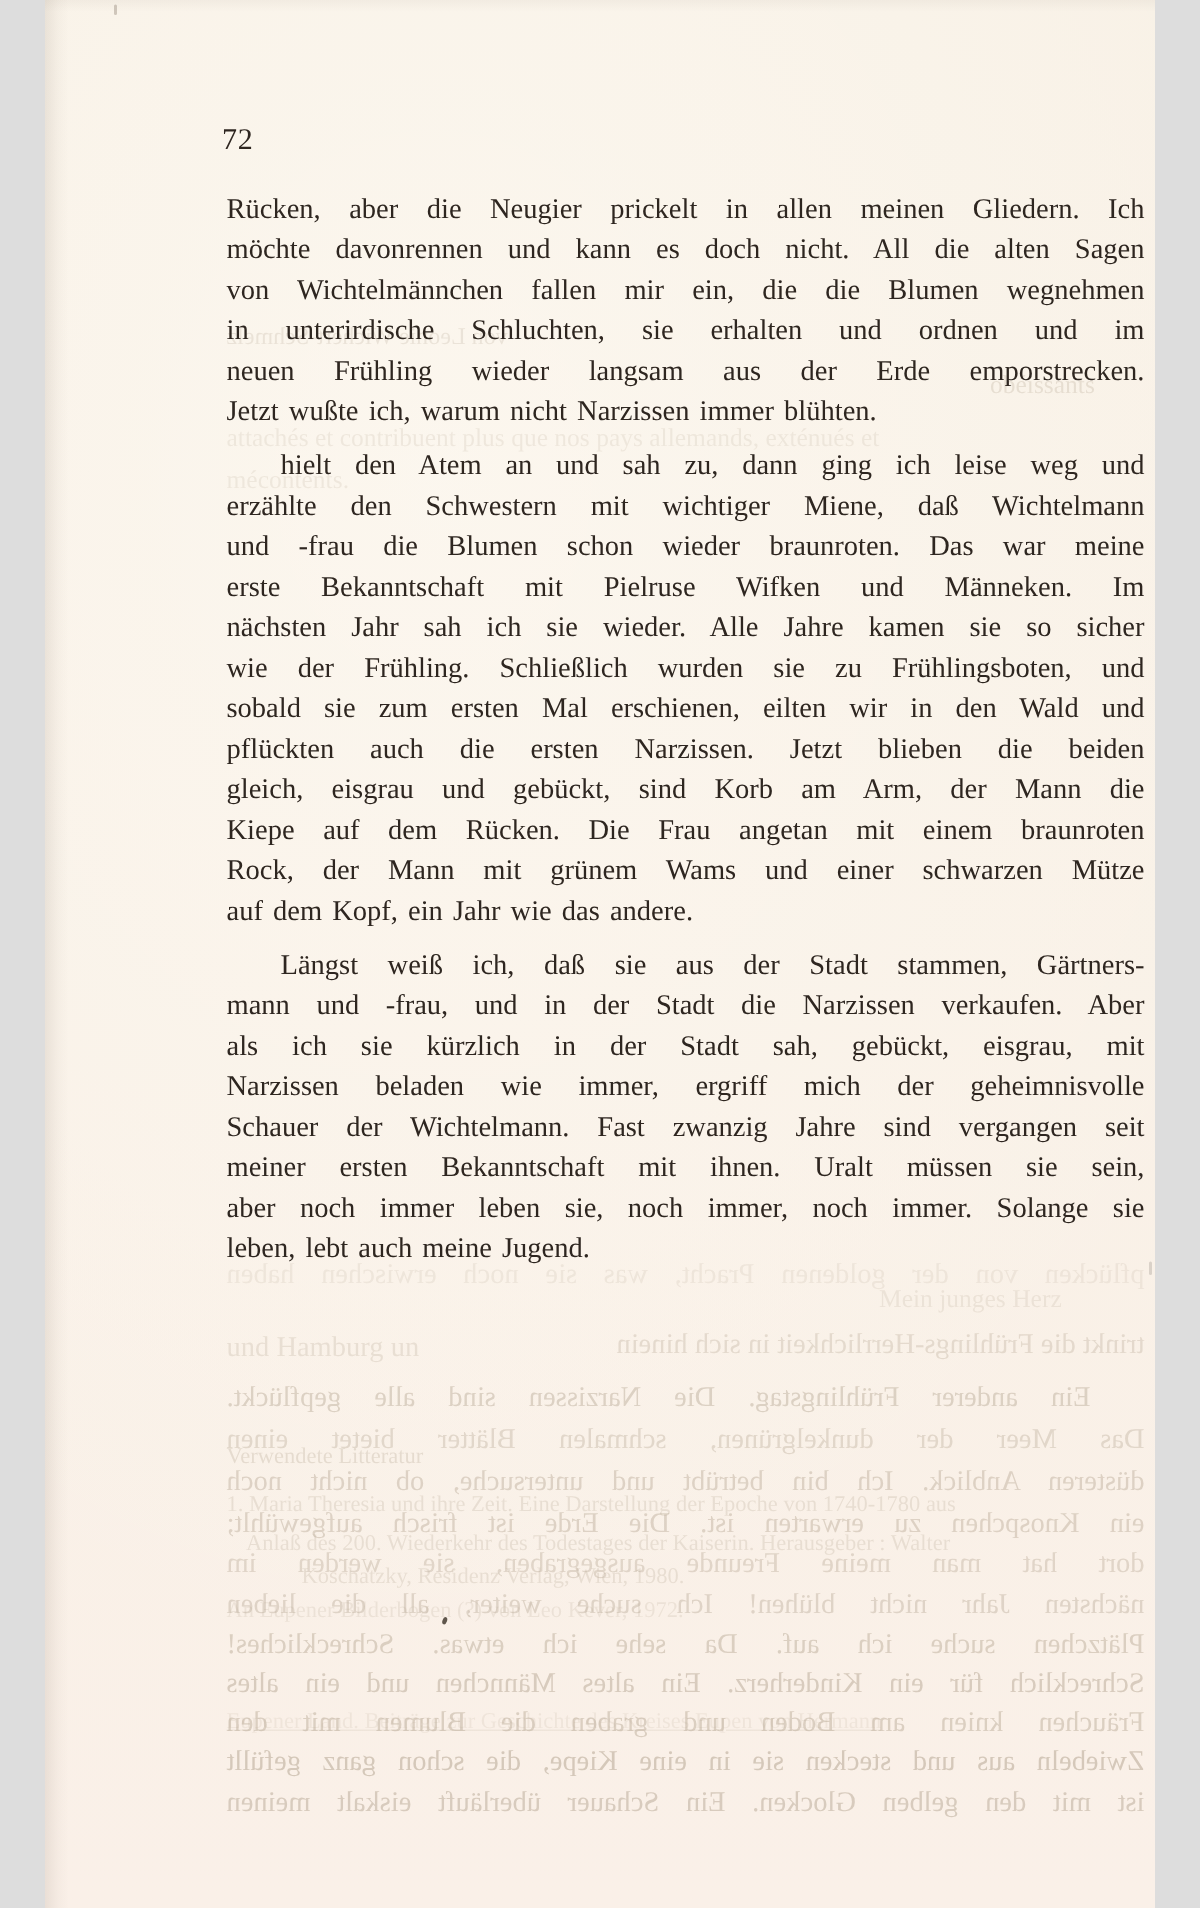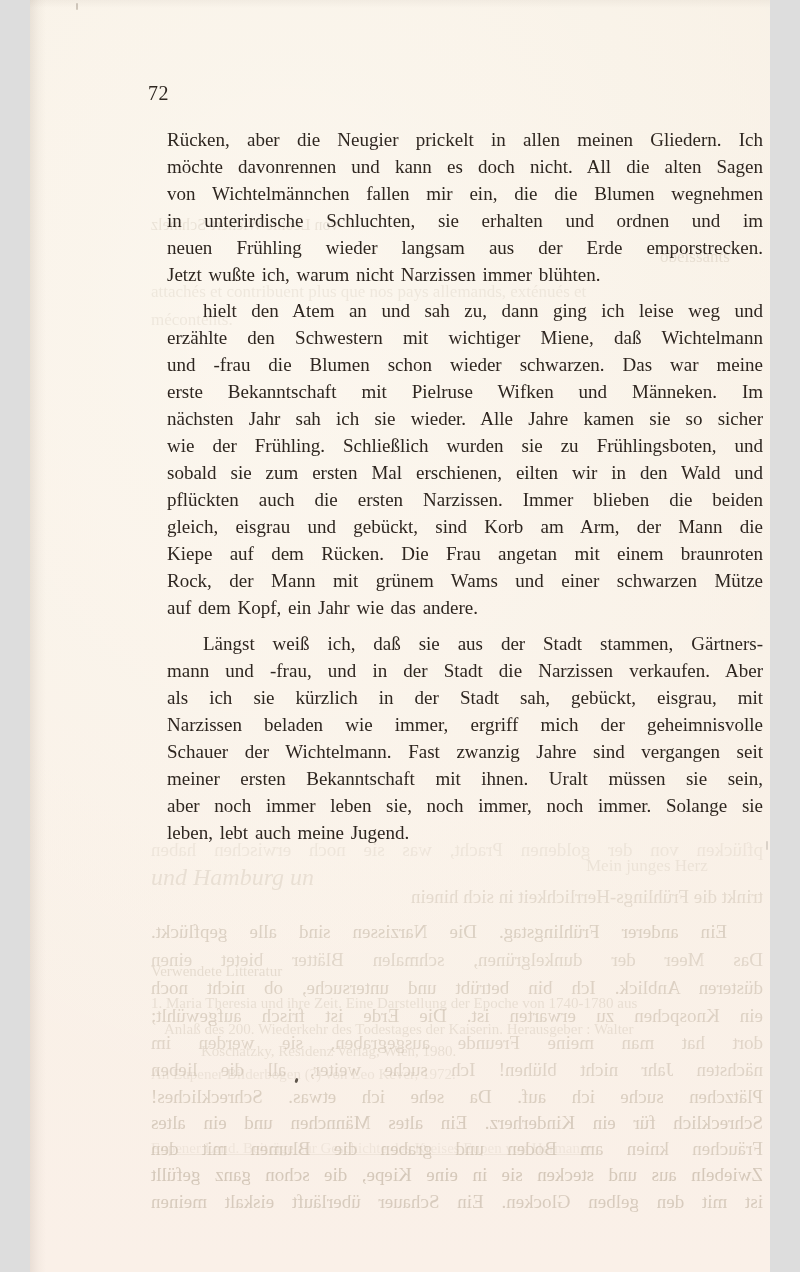--- a/index.html
+++ b/index.html
@@ -32,21 +32,21 @@
     position:absolute;left:118px;top:82px;
     font-size:20px;letter-spacing:.5px;
   }
   
   .body-text{
     position:absolute;left:121px;top:126px;width:612px;
     font-size:19px;line-height:27px;
     word-spacing:2px;
     z-index:3;
   }
-  .para{margin:0 0 9px 16px;}
+  .para{margin:0 0 9px 0;}
   .para:last-child{margin-bottom:0;}
   .bline{
     text-align:justify;
     text-align-last:justify;
     -moz-text-align-last:justify;
   }
   .para .bline:last-child{text-align-last:left;-moz-text-align-last:left;}
   .para.indent .bline:first-child{text-indent:36px;}
   
   .ghost-block{
@@ -84,21 +84,21 @@
     filter:blur(.4px);z-index:1;pointer-events:none;
   }
   
   .showthrough div{
     position:absolute;
     color:var(--color-showthrough,#b8a995);
     filter:blur(.3px);
     white-space:nowrap;
     z-index:1;pointer-events:none;
   }
-  .st0{left:121px;top:864px;font-size:24px;opacity:.26;font-style:italic;}
+  .st0{left:121px;top:888px;font-size:19px;opacity:.26;}
   .st1{left:630px;top:247px;font-size:17px;opacity:.28;text-align:center;}
   .st2{left:121px;top:282px;font-size:17px;opacity:.18;}
   .st3{left:121px;top:310px;font-size:17px;opacity:.18;}
   .st4{left:121px;top:963px;font-size:15px;opacity:.30;}
   .st5{left:121px;top:995px;font-size:15px;opacity:.26;}
   .st6{left:134px;top:1021px;font-size:15px;opacity:.26;}
   .st7{left:134px;top:1043px;font-size:15px;opacity:.26;margin-left:37px;}
   .st8{left:121px;top:1066px;font-size:15px;opacity:.20;}
   .st9{left:121px;top:1140px;font-size:15px;opacity:.16;text-decoration:underline;}
   .st10{left:556px;top:856px;font-size:17px;opacity:.20;}
@@ -141,26 +141,26 @@
         <div class="bline">Rücken, aber die Neugier prickelt in allen meinen Gliedern. Ich</div>
         <div class="bline">möchte davonrennen und kann es doch nicht. All die alten Sagen</div>
         <div class="bline">von Wichtelmännchen fallen mir ein, die die Blumen wegnehmen</div>
         <div class="bline">in unterirdische Schluchten, sie erhalten und ordnen und im</div>
         <div class="bline">neuen Frühling wieder langsam aus der Erde emporstrecken.</div>
         <div class="bline">Jetzt wußte ich, warum nicht Narzissen immer blühten.</div>
       </div>
     <div class="para indent">
         <div class="bline">hielt den Atem an und sah zu, dann ging ich leise weg und</div>
         <div class="bline">erzählte den Schwestern mit wichtiger Miene, daß Wichtelmann</div>
-        <div class="bline">und -frau die Blumen schon wieder schwarzen. Das war meine</div>
+        <div class="bline">und -frau die Blumen schon wieder braunroten. Das war meine</div>
         <div class="bline">erste Bekanntschaft mit Pielruse Wifken und Männeken. Im</div>
         <div class="bline">nächsten Jahr sah ich sie wieder. Alle Jahre kamen sie so sicher</div>
         <div class="bline">wie der Frühling. Schließlich wurden sie zu Frühlingsboten, und</div>
         <div class="bline">sobald sie zum ersten Mal erschienen, eilten wir in den Wald und</div>
-        <div class="bline">pflückten auch die ersten Narzissen. Immer blieben die beiden</div>
+        <div class="bline">pflückten auch die ersten Narzissen. Jetzt blieben die beiden</div>
         <div class="bline">gleich, eisgrau und gebückt, sind Korb am Arm, der Mann die</div>
         <div class="bline">Kiepe auf dem Rücken. Die Frau angetan mit einem braunroten</div>
         <div class="bline">Rock, der Mann mit grünem Wams und einer schwarzen Mütze</div>
         <div class="bline">auf dem Kopf, ein Jahr wie das andere.</div>
       </div>
     <div class="para indent">
         <div class="bline">Längst weiß ich, daß sie aus der Stadt stammen, Gärtners-</div>
         <div class="bline">mann und -frau, und in der Stadt die Narzissen verkaufen. Aber</div>
         <div class="bline">als ich sie kürzlich in der Stadt sah, gebückt, eisgrau, mit</div>
         <div class="bline">Narzissen beladen wie immer, ergriff mich der geheimnisvolle</div>

